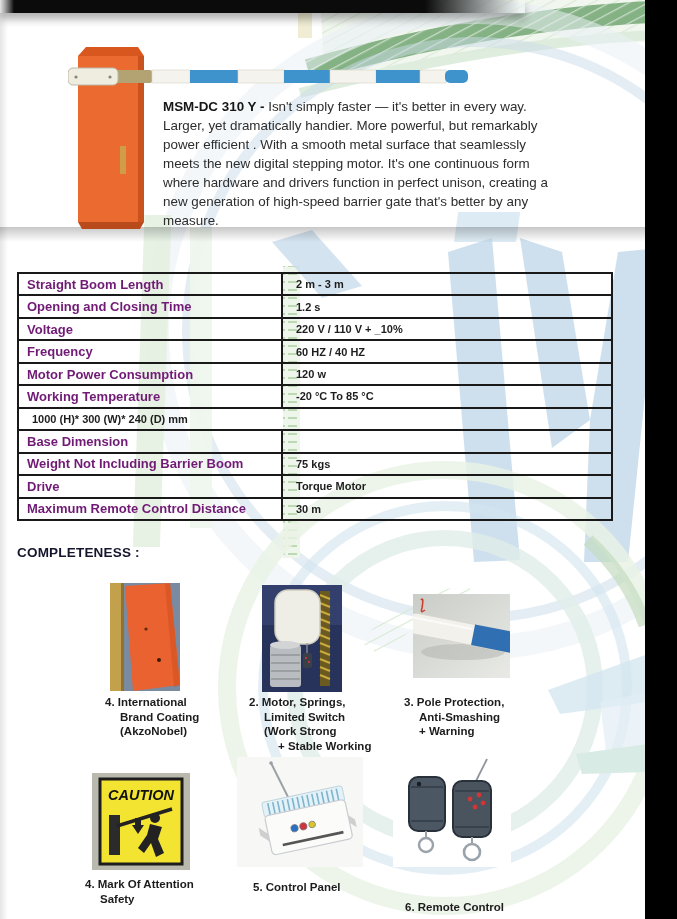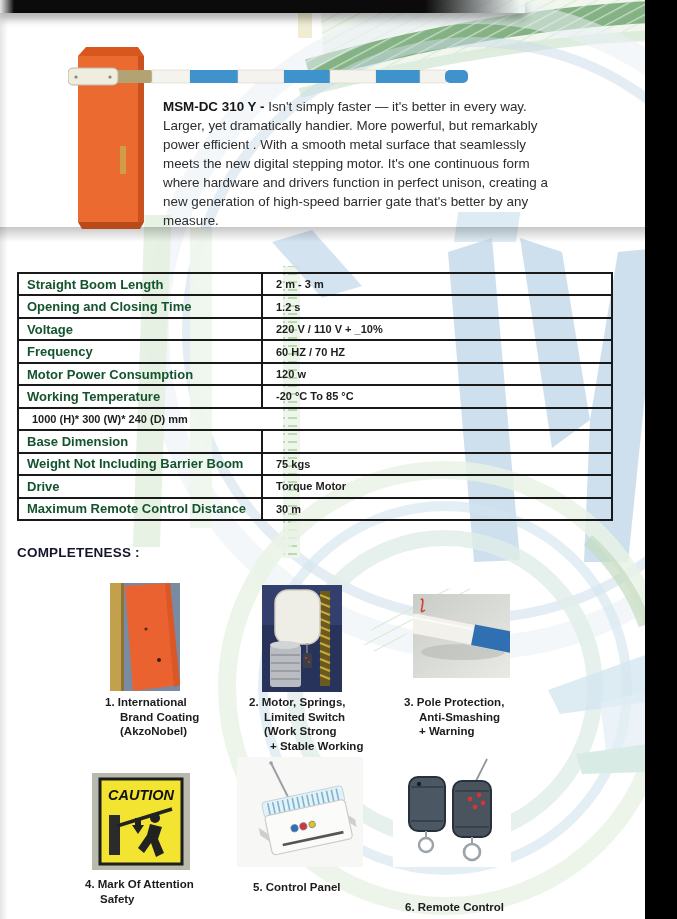--- a/index.html
+++ b/index.html
@@ -24,22 +24,22 @@
   .hero-art{left:68px;top:42px;width:410px;height:190px;z-index:3;}
   .desc{left:163px;top:97px;width:462px;z-index:3;
         font-size:13.4px;line-height:19px;color:#2d2d2d;white-space:pre-line;}
   .desc b{color:#161616;}
 
   
   .spec{left:17px;top:272px;width:596px;height:249px;border:2px solid #191919;
         display:flex;flex-direction:column;z-index:3;box-sizing:border-box;}
   .spec-row{flex:1;display:flex;border-bottom:2px solid #191919;}
   .spec-row:last-child{border-bottom:none;border-radius:7px;}
-  .spec-label{width:244px;border-right:2px solid #191919;display:flex;align-items:center;
-        padding-left:8px;box-sizing:border-box;font-weight:bold;font-size:13px;color:#14532d;}
+  .spec-label{width:264px;border-right:2px solid #191919;display:flex;align-items:center;
+        padding-left:8px;box-sizing:border-box;font-weight:bold;font-size:13px;color:#701a75;}
   .spec-value{flex:1;display:flex;align-items:center;padding-left:13px;
         font-weight:bold;font-size:11px;color:#1d1d1d;}
 
   .comp-head{left:17px;top:545px;z-index:3;font-weight:bold;font-size:13.5px;
         color:#15152d;letter-spacing:.2px;}
 
   .item-img{z-index:3;font-style:italic;}
   .item-img svg{display:block;}
   .cap{z-index:3;font-weight:bold;font-size:11.5px;line-height:14.5px;color:#1c1c1c;
        padding-left:15px;}
@@ -143,21 +143,21 @@
     <div class="spec-row">
         <div class="spec-label">Opening and Closing Time</div>
         <div class="spec-value">1.2 s</div>
       </div>
     <div class="spec-row">
         <div class="spec-label">Voltage</div>
         <div class="spec-value">220 V / 110 V + _10%</div>
       </div>
     <div class="spec-row">
         <div class="spec-label">Frequency</div>
-        <div class="spec-value">60 HZ / 70 HZ</div>
+        <div class="spec-value">60 HZ / 40 HZ</div>
       </div>
     <div class="spec-row">
         <div class="spec-label">Motor Power Consumption</div>
         <div class="spec-value">120 w</div>
       </div>
     <div class="spec-row">
         <div class="spec-label">Working Temperature</div>
         <div class="spec-value">-20 °C To 85 °C</div>
       </div>
     <div class="spec-row">
@@ -241,30 +241,30 @@
       <g transform="rotate(11 48 40)">
         <rect x="-8" y="28" width="118" height="21" rx="10" fill="#f2f1ec" stroke="#d8d6ce" stroke-width="1"></rect>
         <path d="M60,28 h40 a10,10 0 0 1 0,21 h-40 z" fill="#2f6fb2"></path>
         <line x1="-2" y1="33" x2="58" y2="33" stroke="#ffffff" stroke-width="2" opacity=".7"></line>
       </g>
       <path d="M8,6 q3,-4 1,8 q-2,6 3,2" fill="none" stroke="#d04030" stroke-width="1.6"></path>
     </svg>
   </div>
 
   <div class="abs cap" style="left:105px;top:695px;">
-    <div class="first">1. International</div>
+    <div class="first">4. International</div>
     <div>Brand Coating</div>
     <div>(AkzoNobel)</div>
   </div>
 
   <div class="abs cap" style="left:249px;top:695px;">
     <div class="first">2. Motor, Springs,</div>
     <div>Limited Switch</div>
     <div>(Work Strong</div>
-    <div style="margin-left:6px;">+ Stable Working</div>
+    <div style="margin-left:14px;">+ Stable Working</div>
   </div>
 
   <div class="abs cap" style="left:404px;top:695px;">
     <div class="first">3. Pole Protection,</div>
     <div>Anti-Smashing</div>
     <div>+ Warning</div>
   </div>
 
   <div class="abs item-img" style="left:92px;top:773px;">
     <svg viewBox="0 0 98 97" width="98" height="97">

